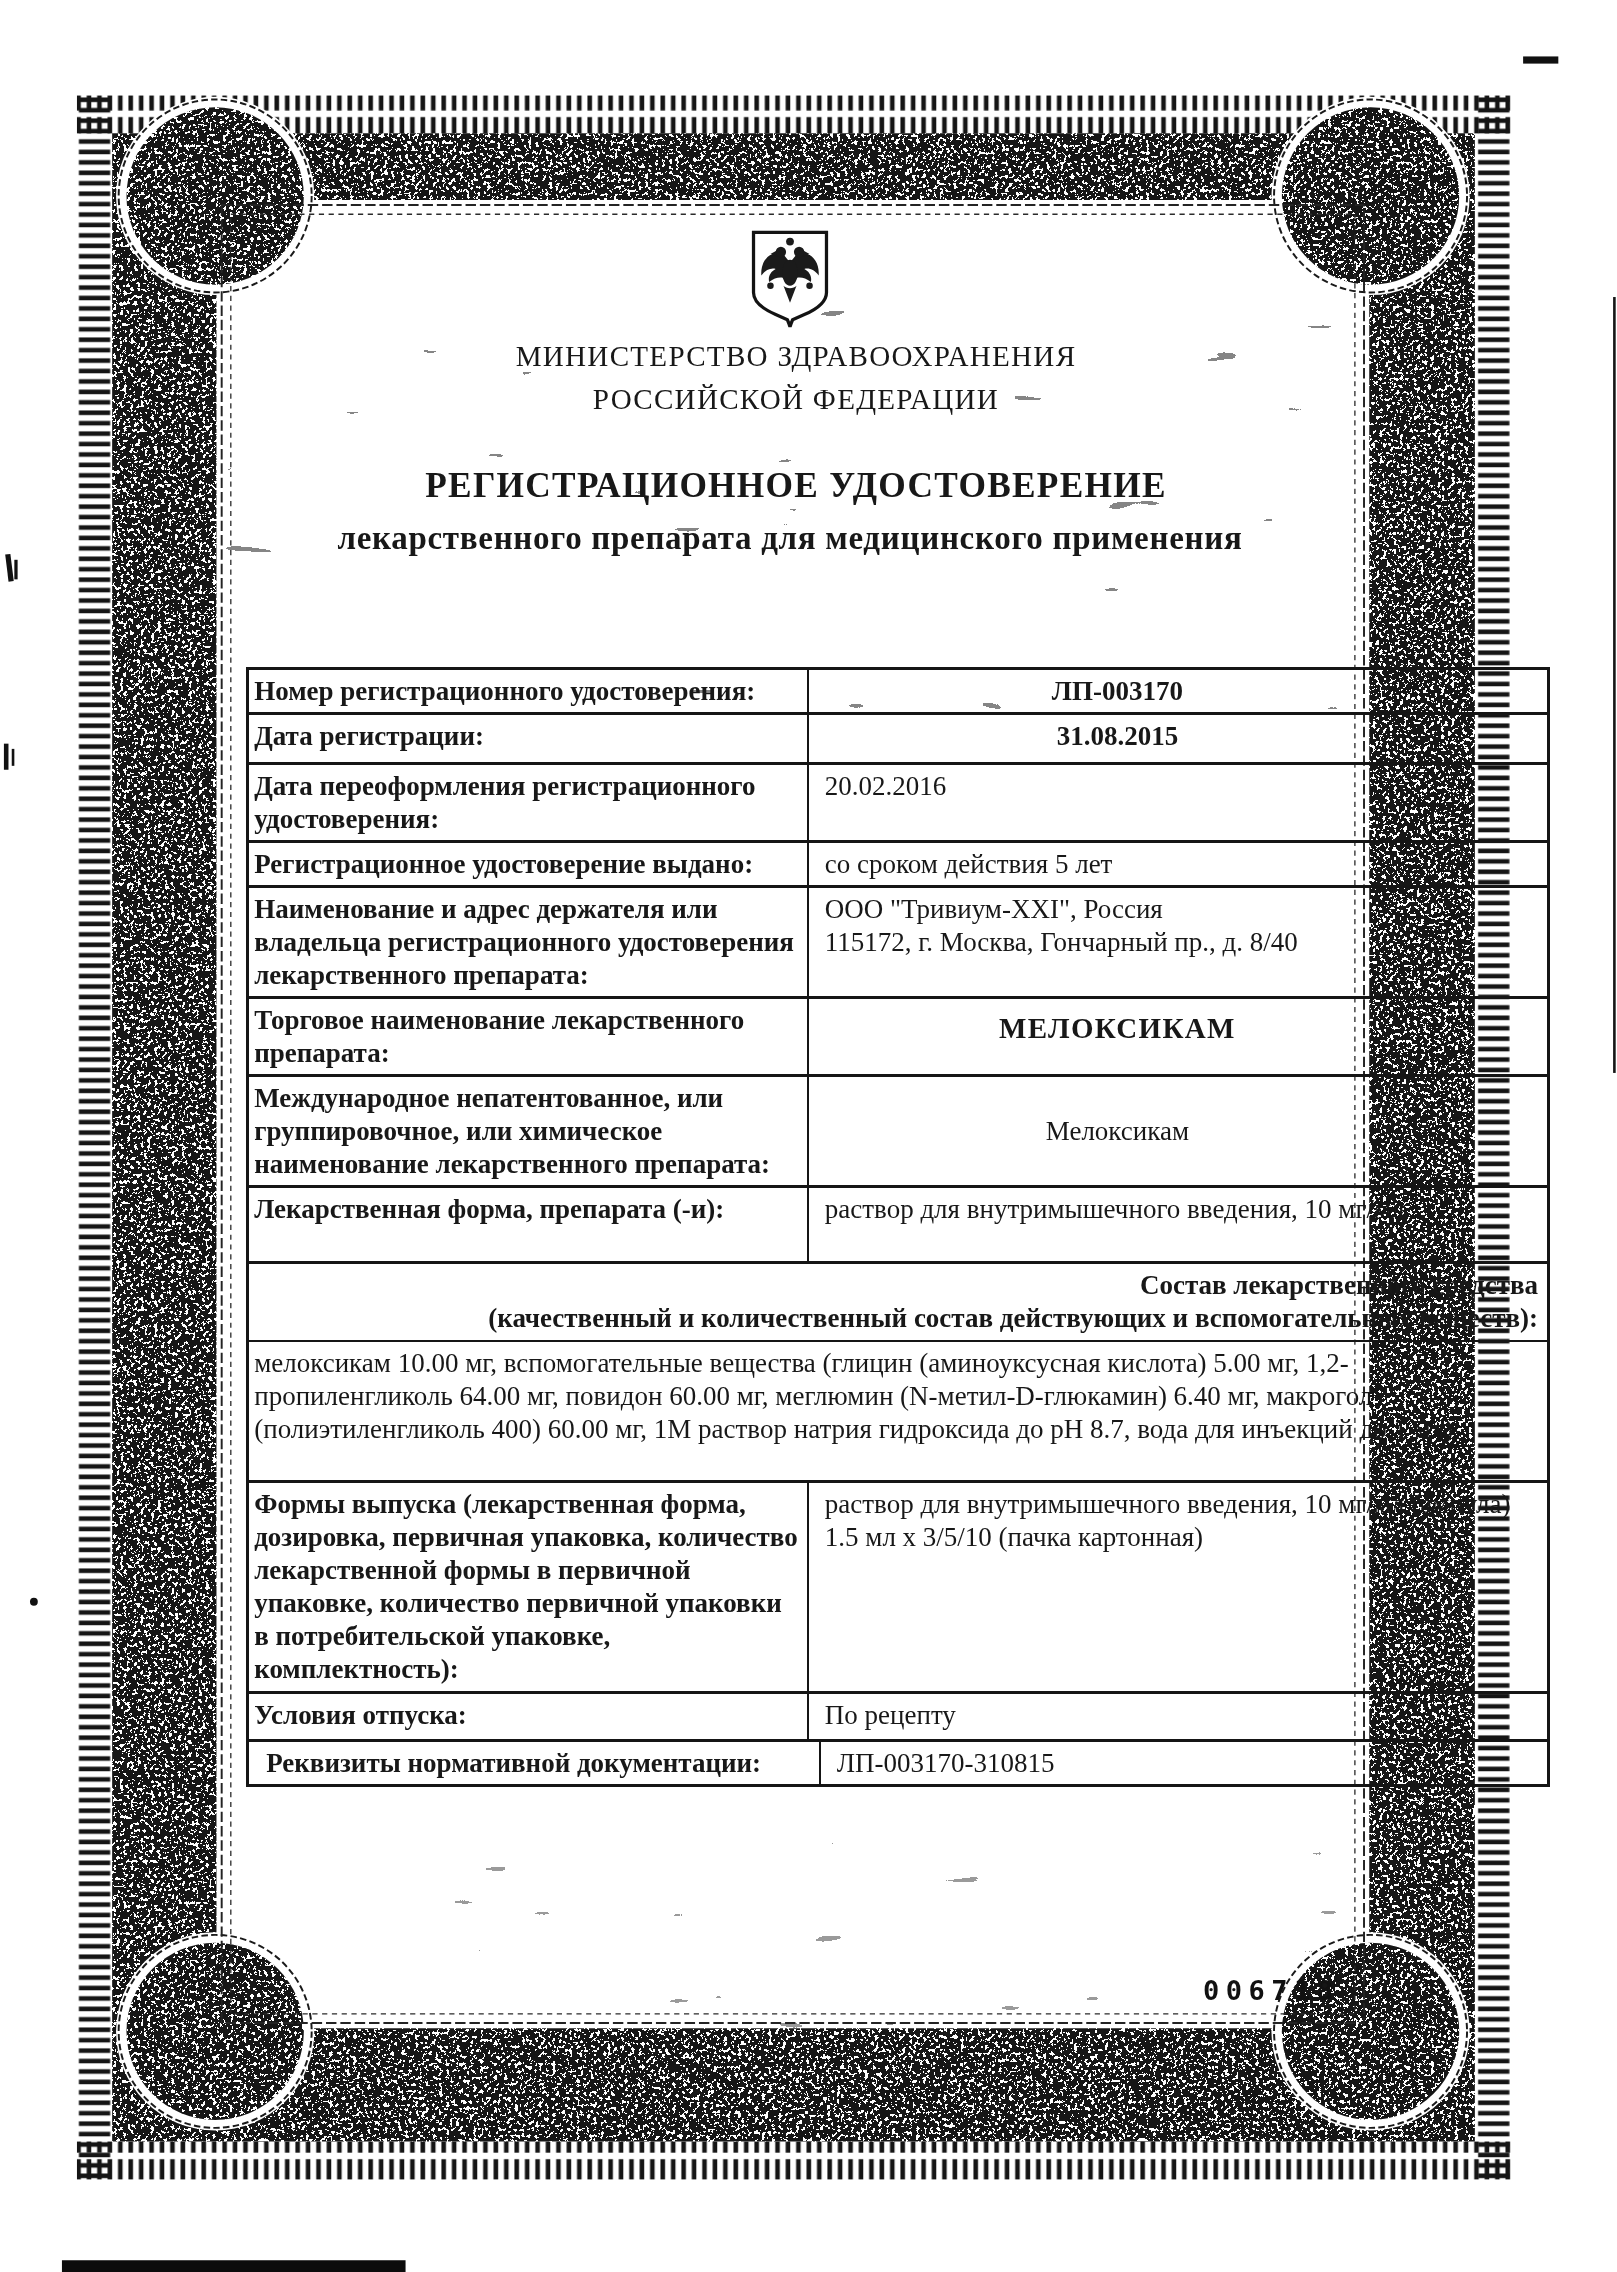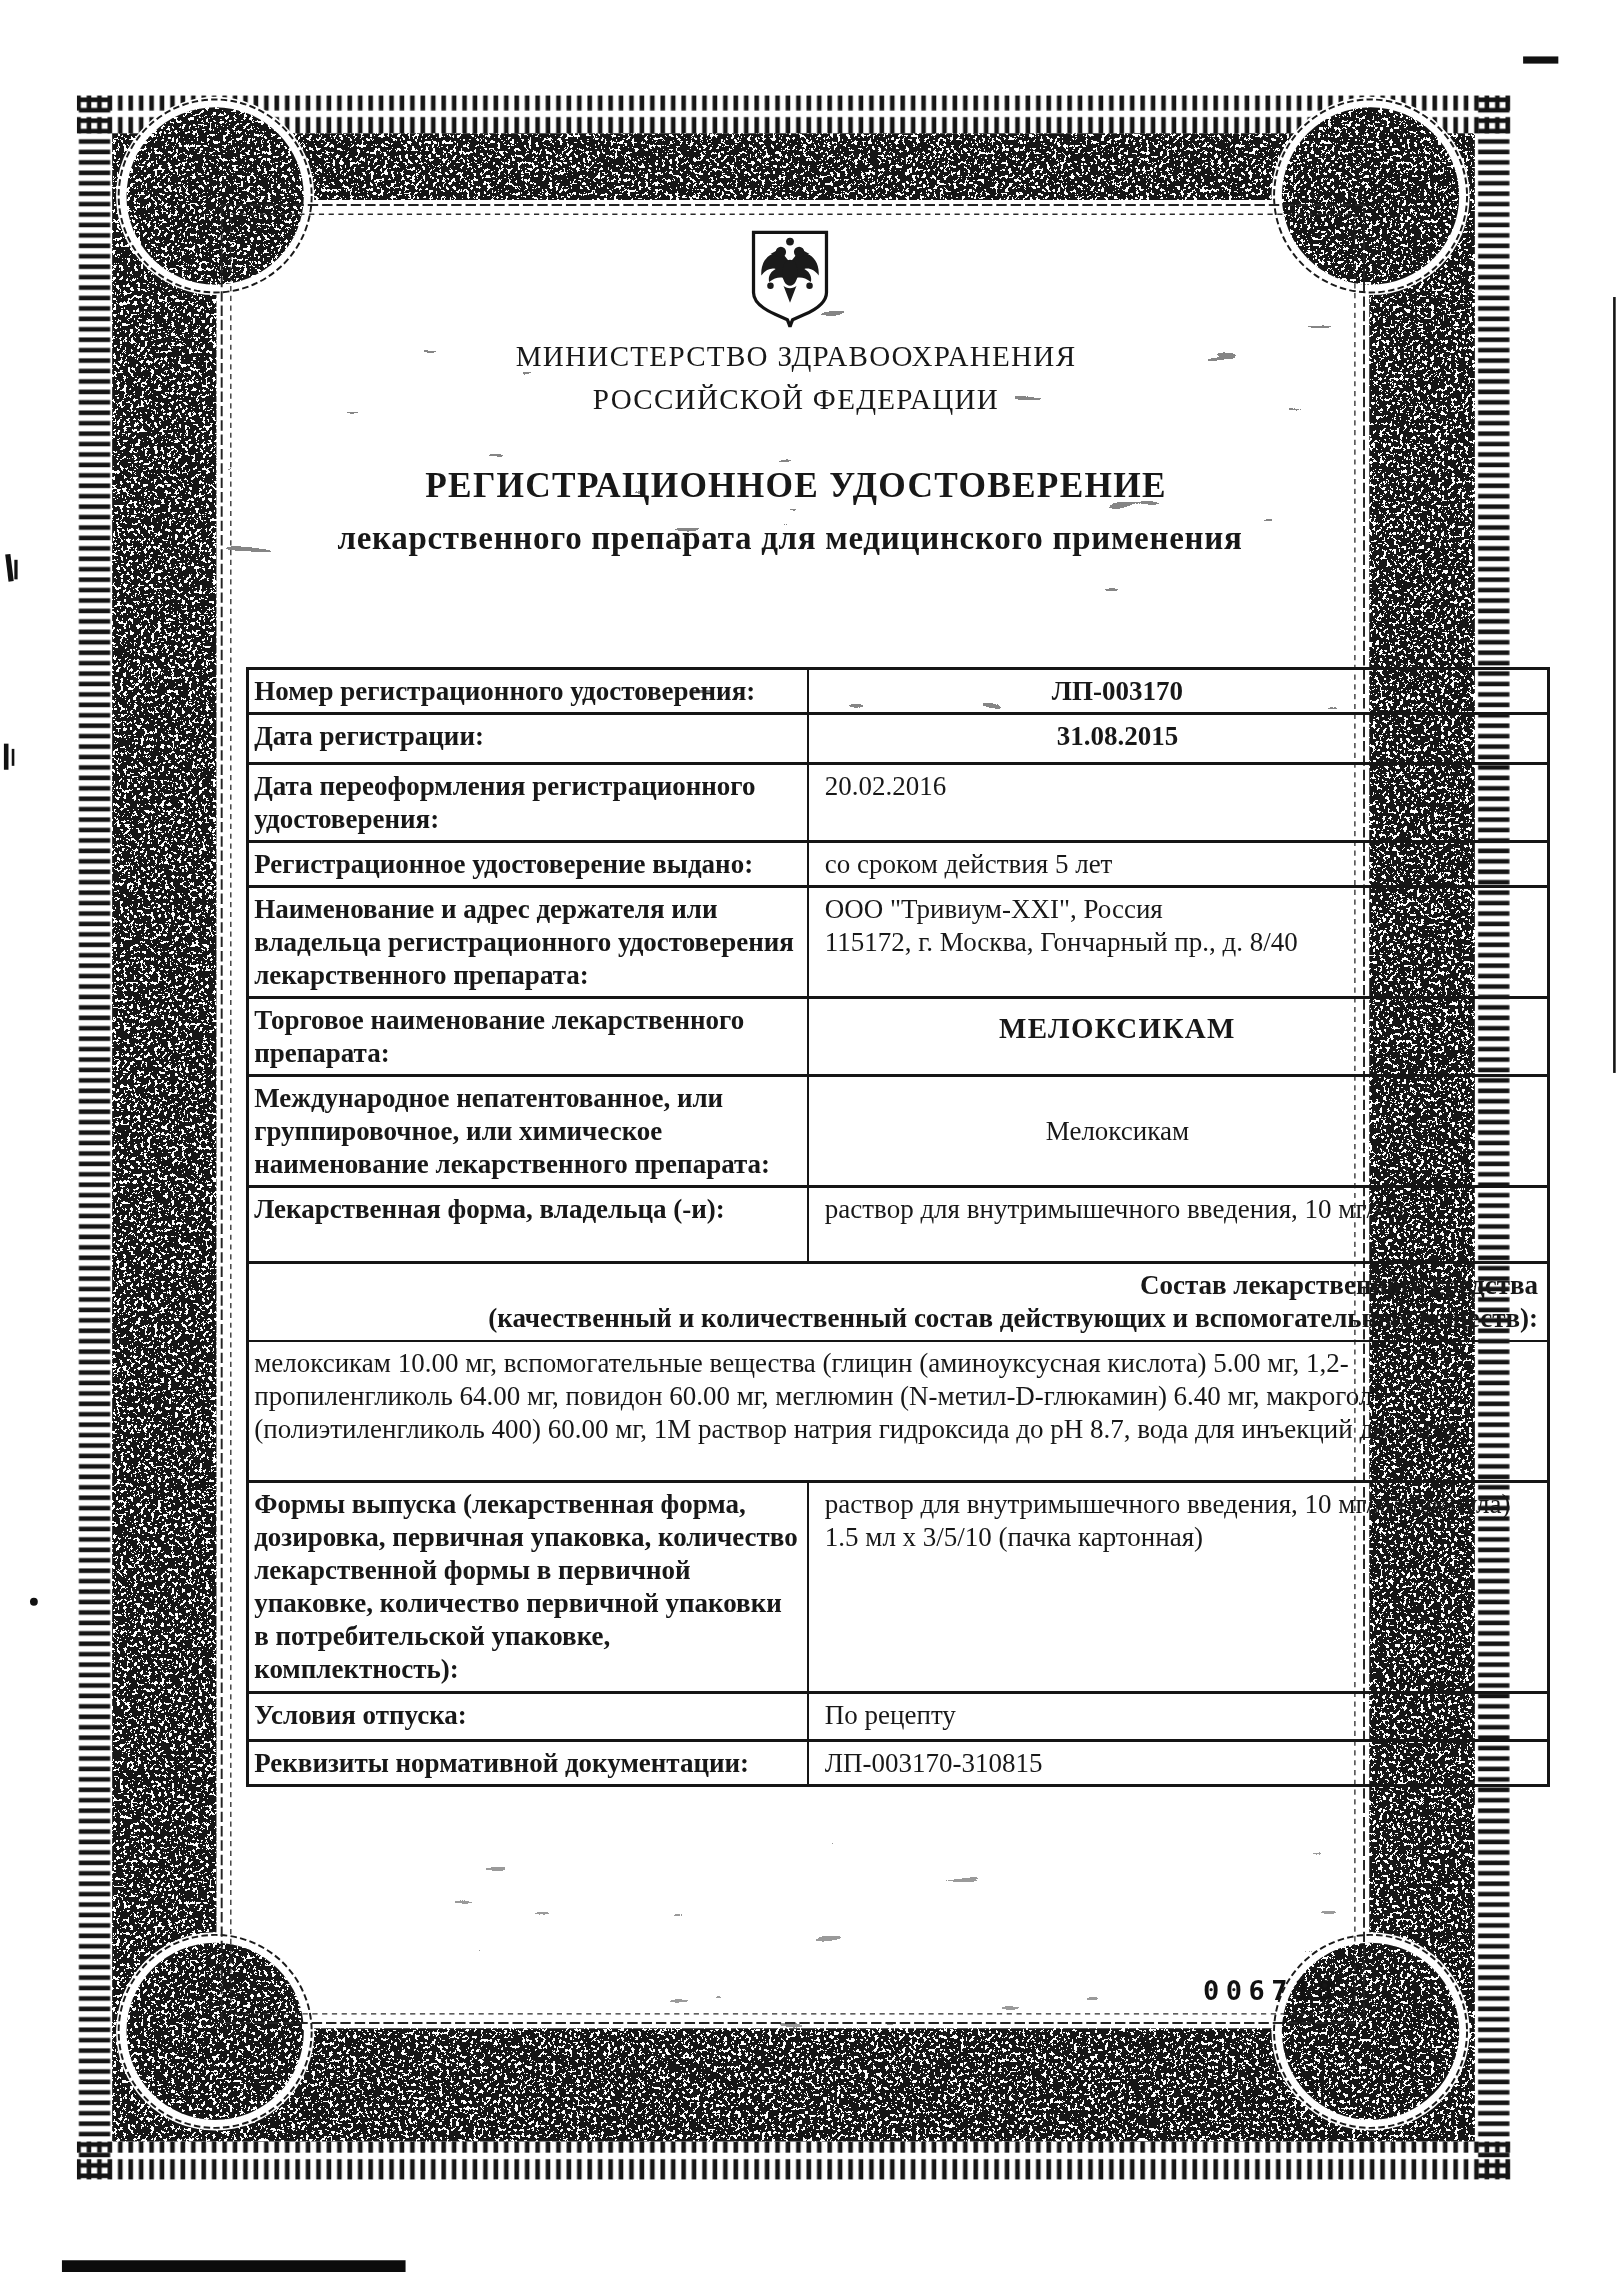--- a/index.html
+++ b/index.html
@@ -25,21 +25,21 @@
     left:216px;top:520px;width:1148px;text-align:center;
     font-size:33px;font-weight:700;letter-spacing:0.7px;
   }
   
   .reg-table{
     left:246px;top:667px;width:1304px;
     border:3.3px solid #151515;
     font-size:27px;line-height:1.22;
   }
   .trow{display:flex;border-bottom:3.3px solid #151515;}
-  .trow:last-child{border-bottom:none;}
+  .trow:last-child{border-bottom:none;padding-left:12px;}
   .cl{
     flex:0 0 560px;border-right:2px solid #151515;
     padding:5.2px 9px 3.9px 5.2px;font-weight:700;
   }
   .cr{flex:1 1 auto;padding:5.2px 9px 3.9px 7.8px;font-weight:400;margin-left:8px;}
   .cfull{flex:1 1 auto;padding:5.2px 9px 3.9px 5.2px;}
   .val-center{text-align:center;padding-right:137px;}
   .val-bold{font-weight:700;}
   .vmid{display:flex;align-items:center;justify-content:center;}
   .trade-name{padding-top:11.7px;font-size:29px;letter-spacing:1.3px;}
@@ -202,21 +202,21 @@
       <div class="cl">Торговое наименование лекарственного препарата:</div>
       <div class="cr val-center val-bold trade-name">МЕЛОКСИКАМ</div>
     </div>
 
     <div class="trow" style="min-height:111px">
       <div class="cl">Международное непатентованное, или группировочное, или химическое наименование лекарственного препарата:</div>
       <div class="cr vmid val-center" style="padding-right:137px">Мелоксикам</div>
     </div>
 
     <div class="trow" style="min-height:76px">
-      <div class="cl">Лекарственная форма, владельца (-и):</div>
+      <div class="cl">Лекарственная форма, препарата (-и):</div>
       <div class="cr">раствор для внутримышечного введения, 10 мг/мл</div>
     </div>
 
     <div class="trow" style="min-height:78px;border-bottom-width:2.6px">
       <div class="cfull comp-head">
         <span>Состав лекарственного средства</span>
         <span>(качественный и количественный состав действующих и вспомогательных веществ):</span>
       </div>
     </div>
 

